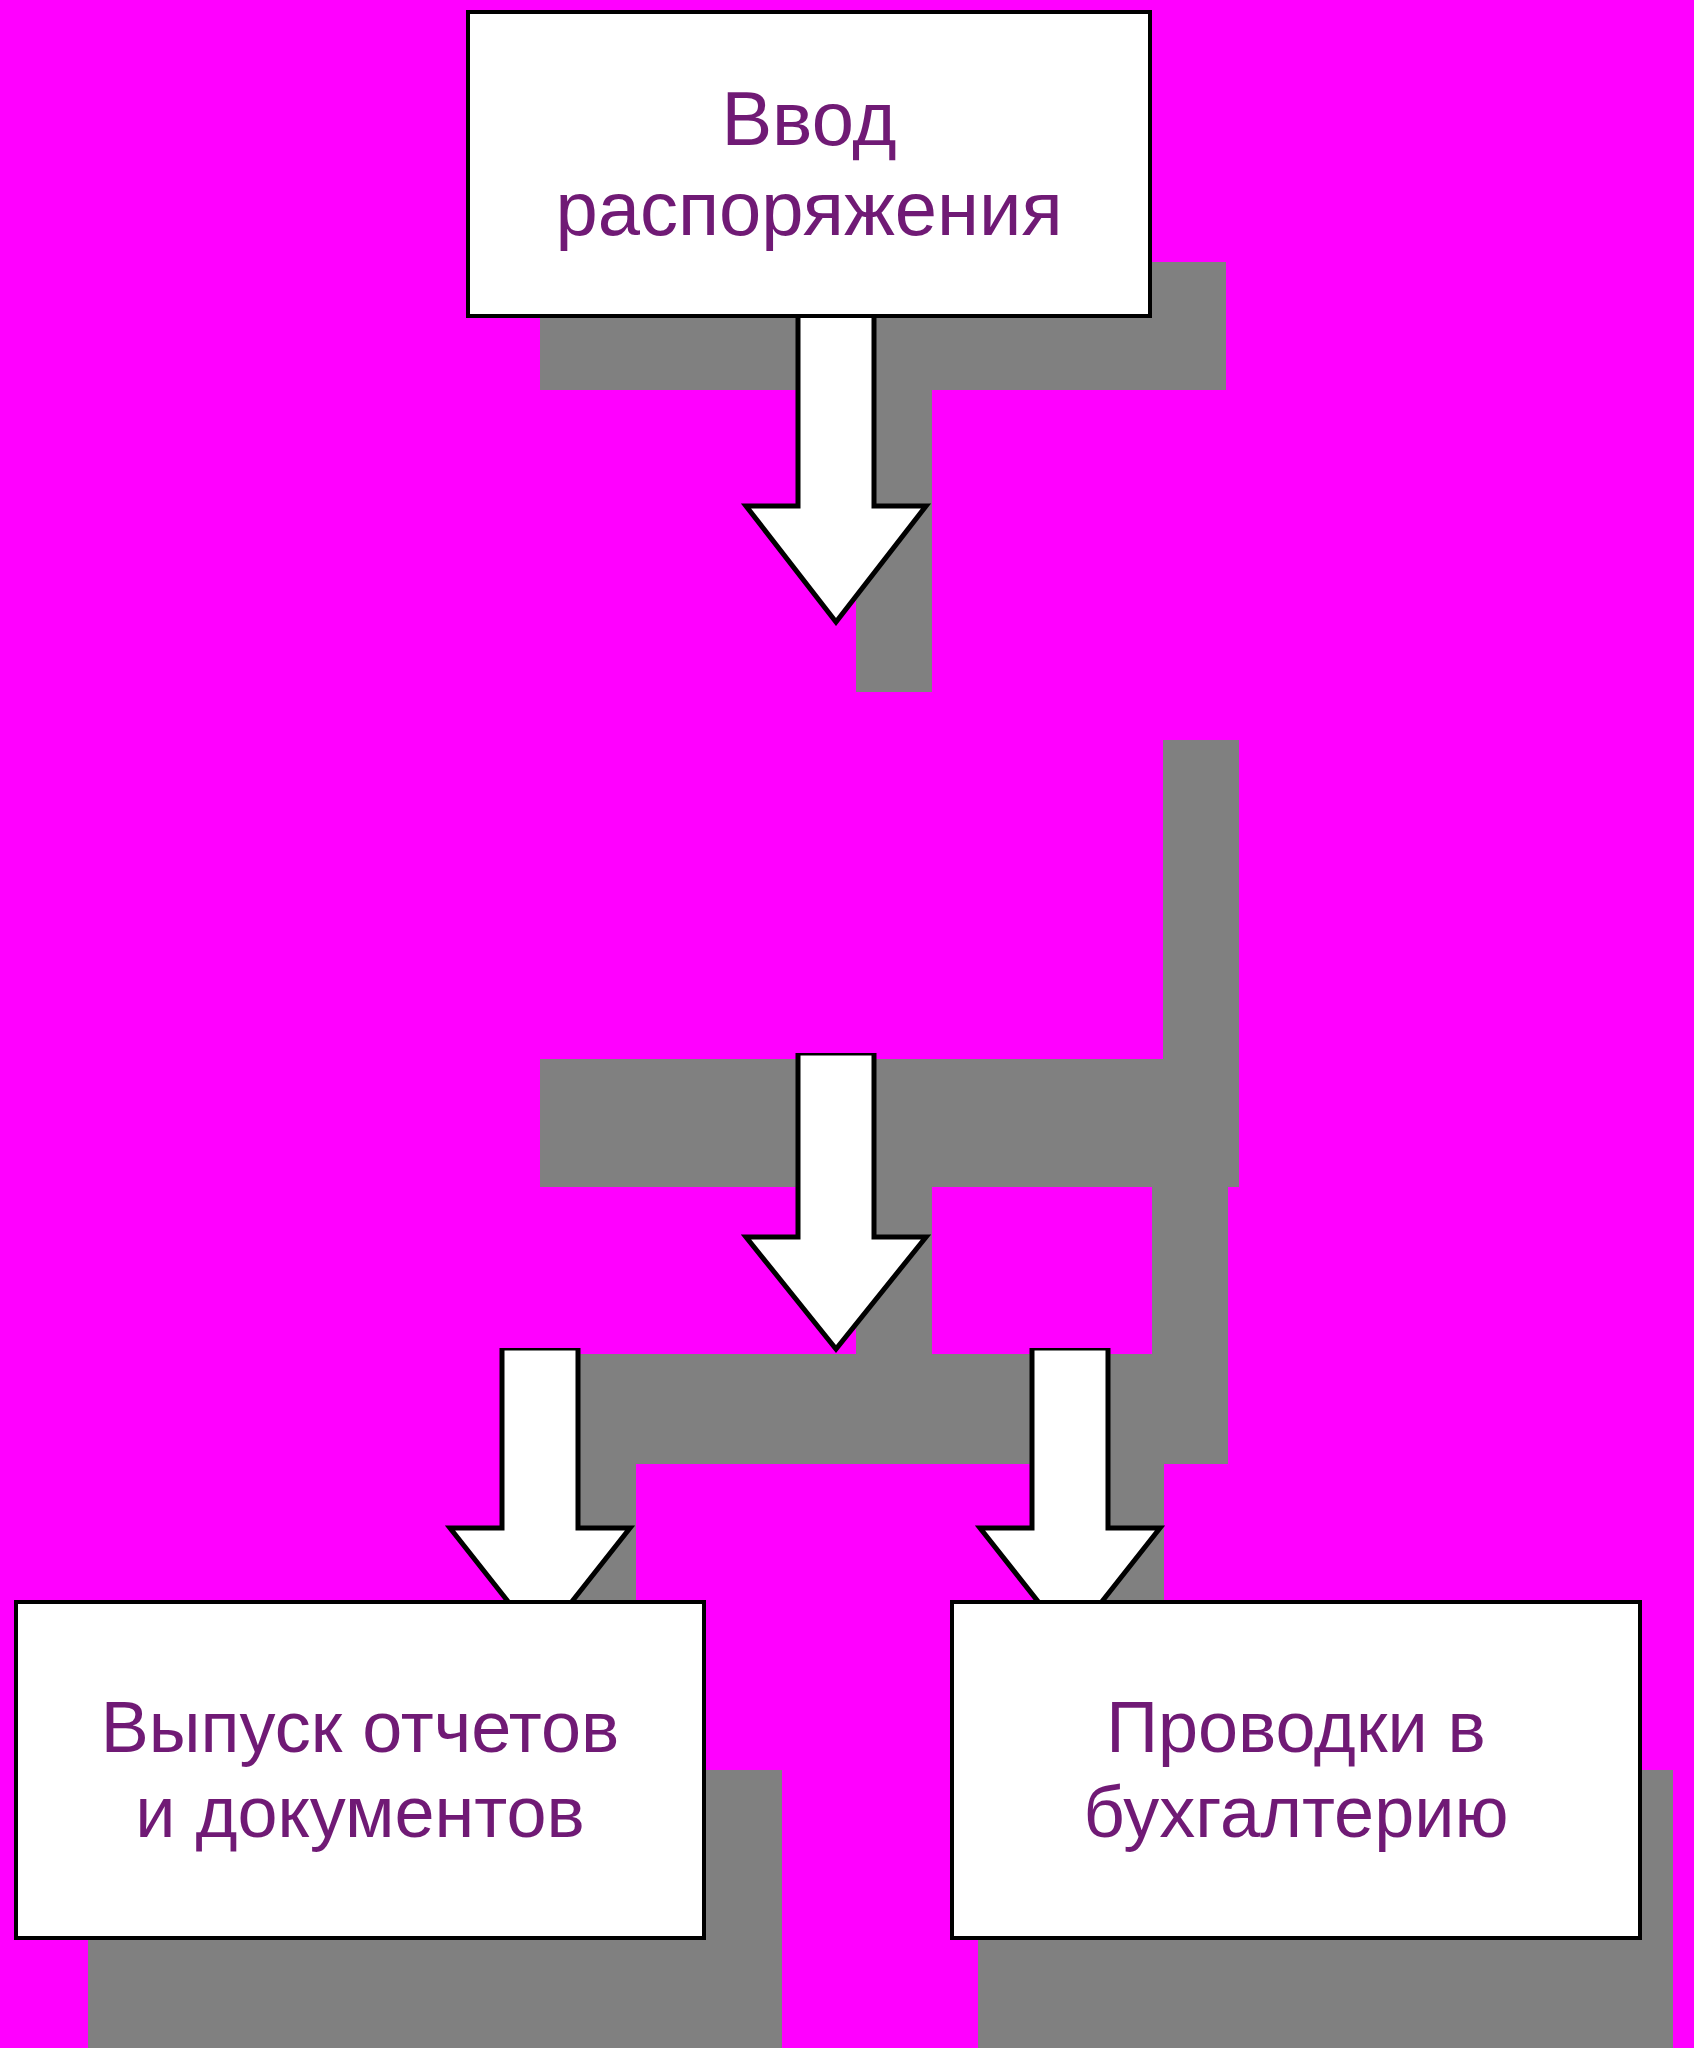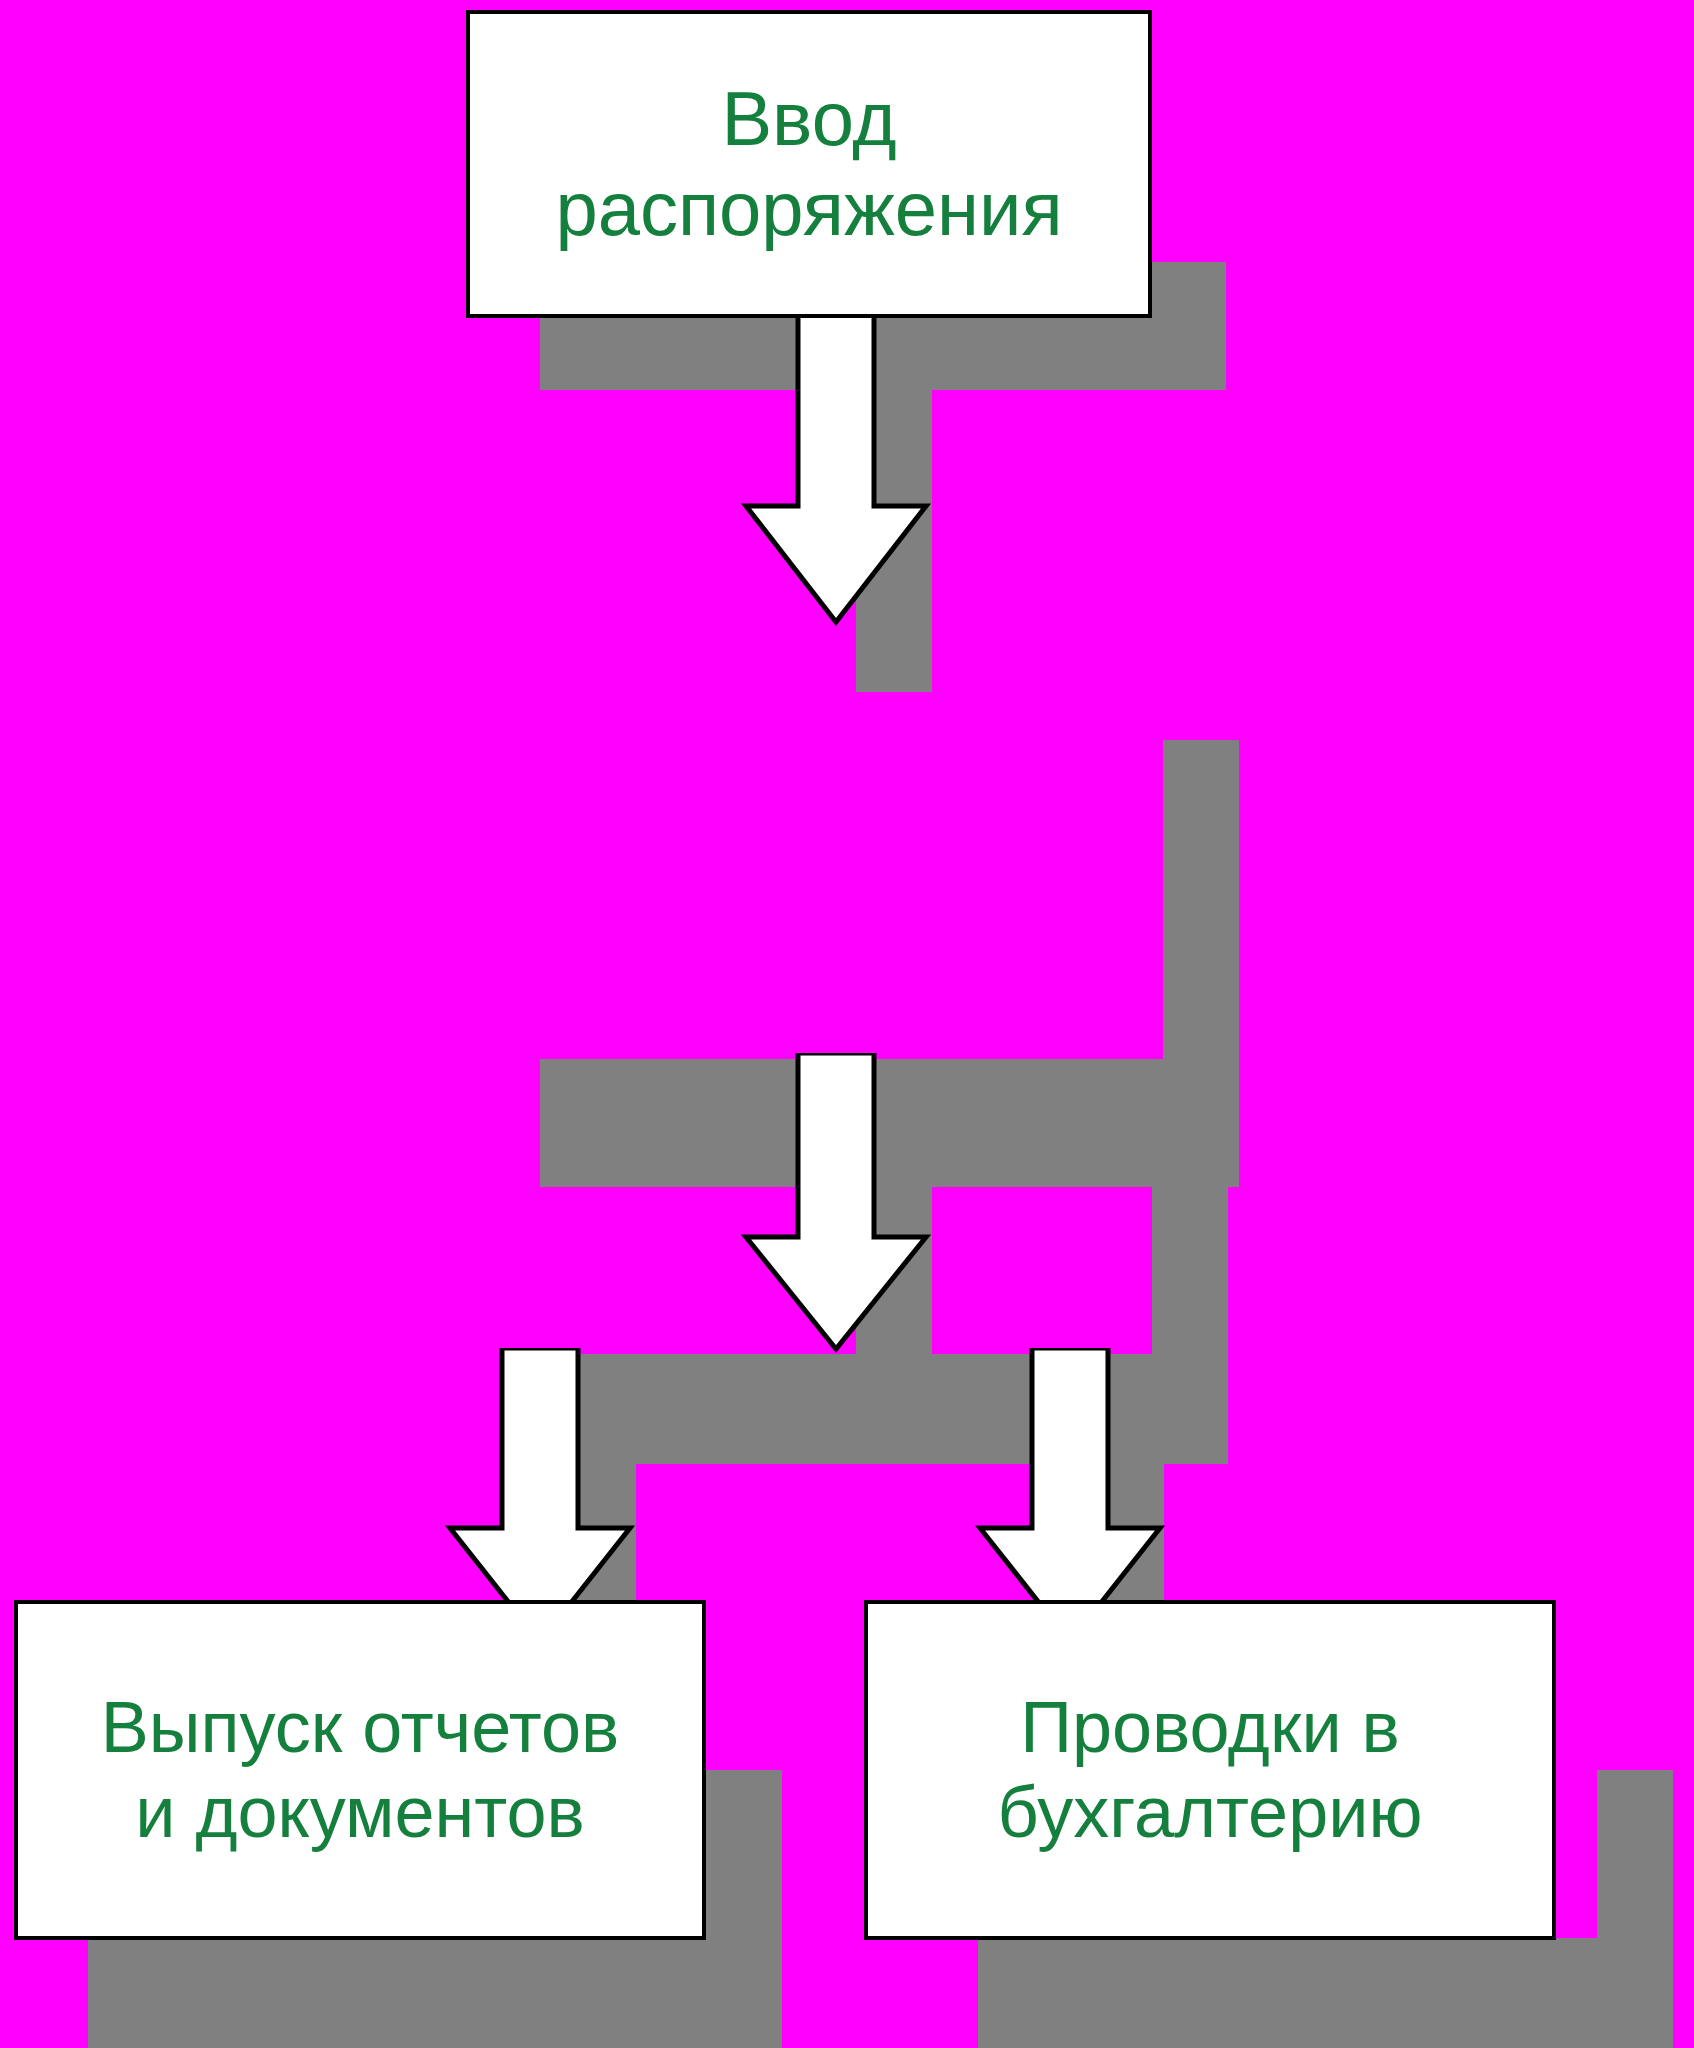--- a/index.html
+++ b/index.html
@@ -25,21 +25,21 @@
     background: #FFFFFF;
     border: 4px solid #000000;
     box-sizing: border-box;
     z-index: 3;
     display: flex;
     align-items: center;
     justify-content: center;
     text-align: center;
   }
   .node .label {
-    color: #15803d;
+    color: #701a75;
     line-height: 1.18;
     white-space: pre-line;
     padding: 0 6px;
   }
   
   .arrow {
     position: absolute;
     z-index: 2;
   }
   .arrow svg { display: block; }
@@ -104,18 +104,18 @@
 распоряжения</div>
   </div>
 
 
 
   <div class="node" style="left:14px; top:1600px; width:692px; height:340px;">
     <div class="label" style="font-size:72px;">Выпуск отчетов
 и документов</div>
   </div>
 
-  <div class="node" style="left:864px; top:1600px; width:692px; height:340px;">
+  <div class="node" style="left:950px; top:1600px; width:692px; height:340px;">
     <div class="label" style="font-size:72px;">Проводки в
 бухгалтерию</div>
   </div>
 
 </div>
 
 </body></html>

